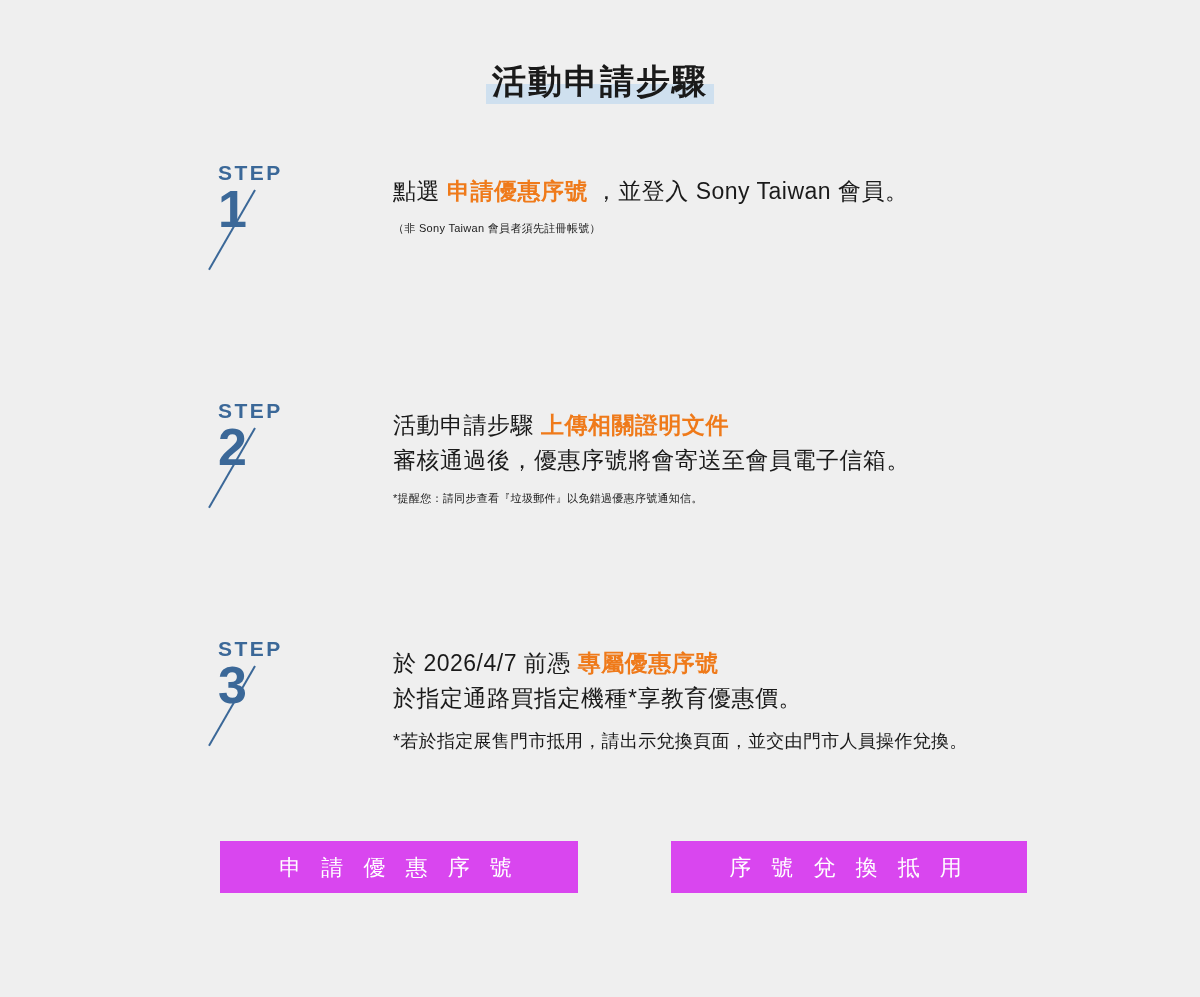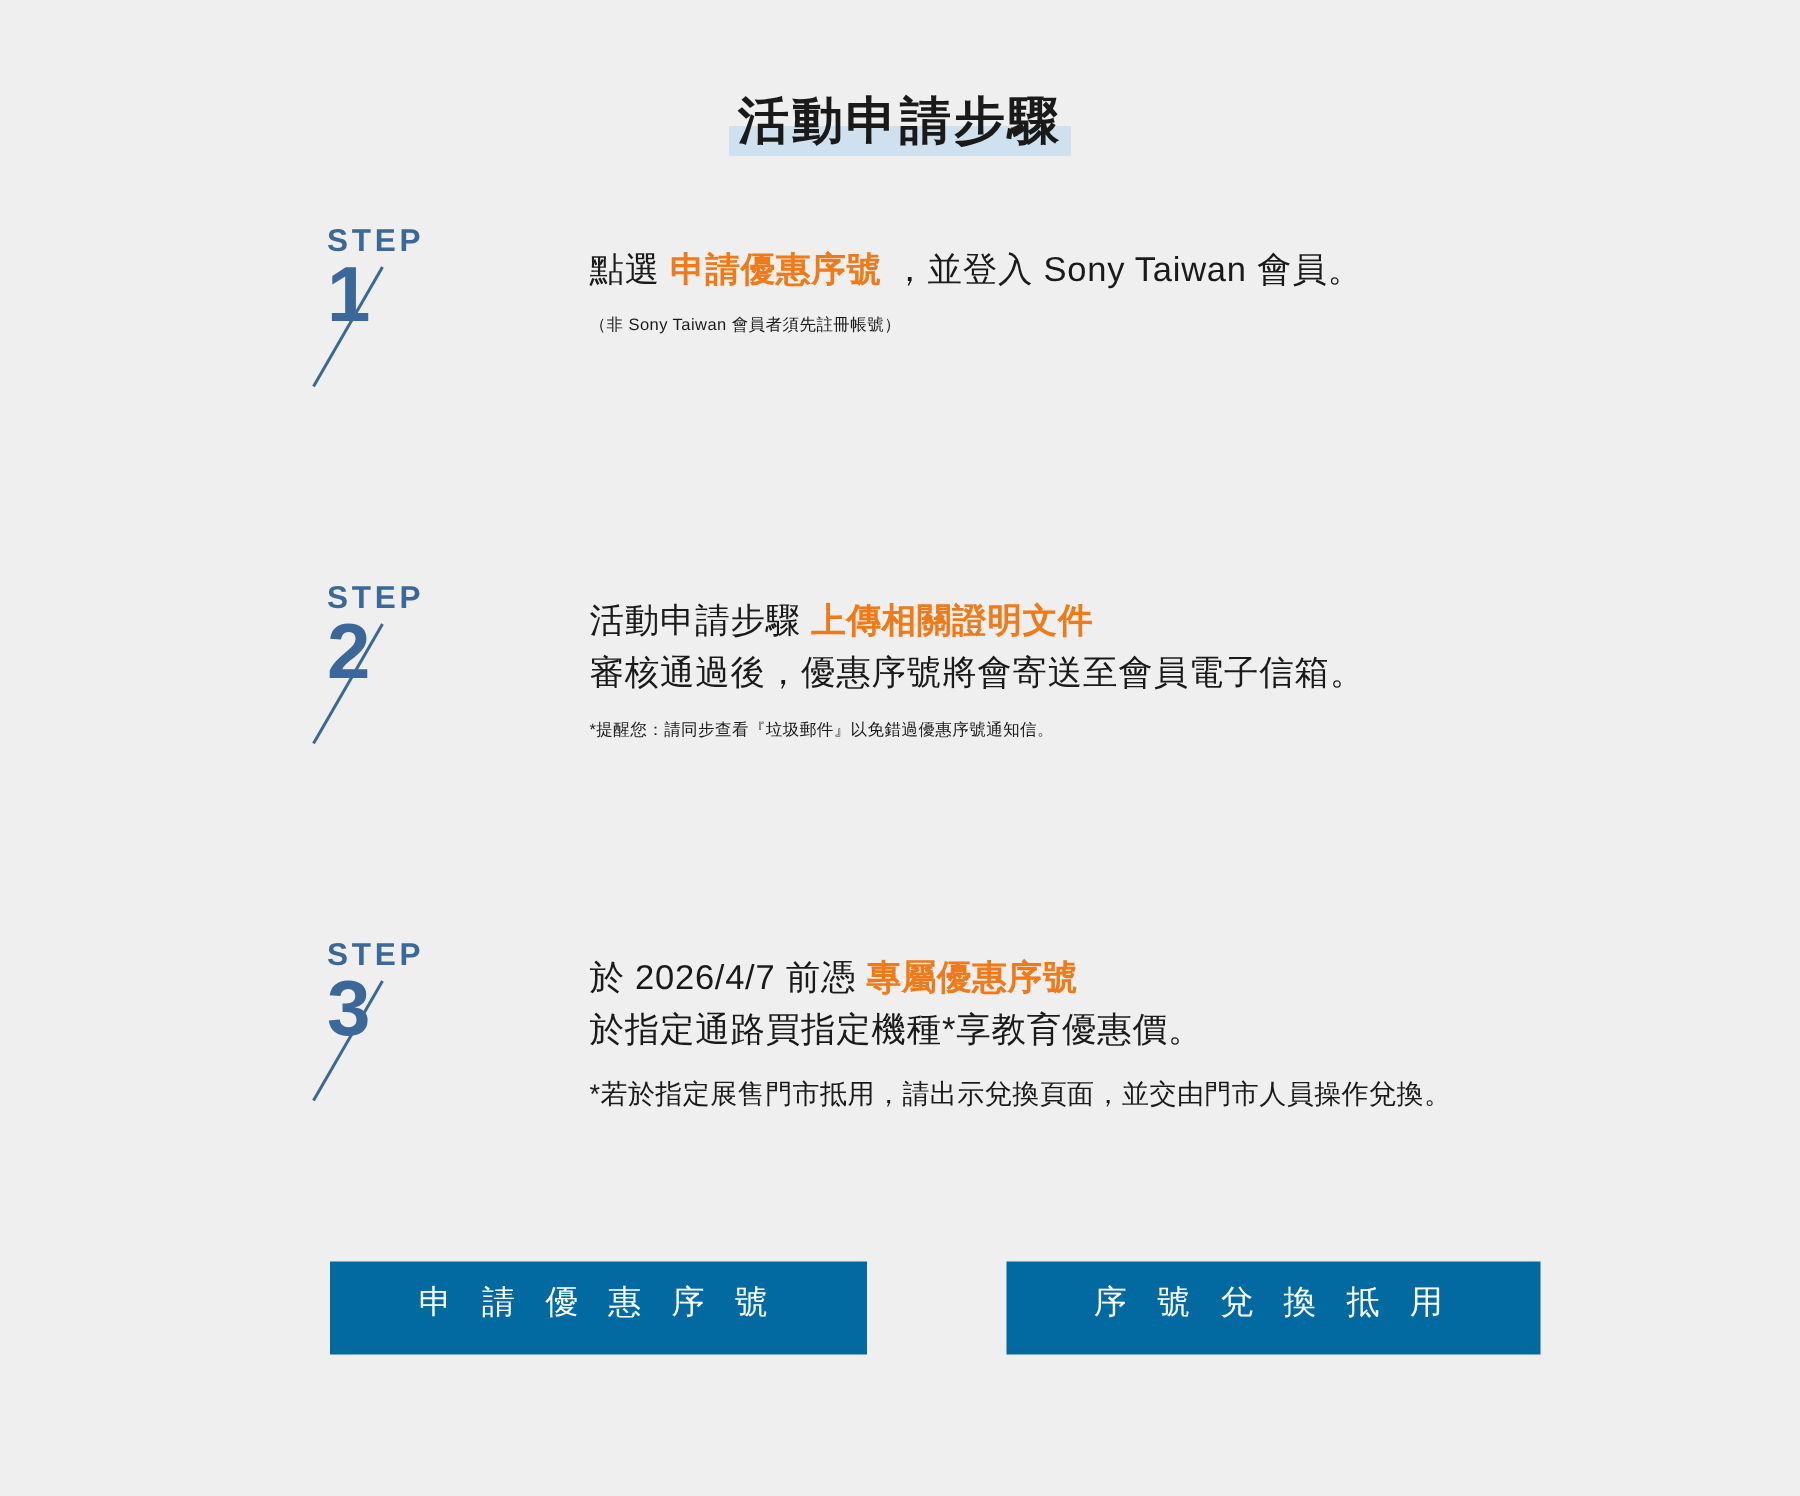--- a/index.html
+++ b/index.html
@@ -41,21 +41,21 @@
     z-index: 0;
   }
   .title .txt {
     position: relative;
     z-index: 1;
   }
 
   
   .steps {
     position: relative;
-    margin-top: 48px;
+    margin-top: 60px;
   }
   .step {
     position: relative;
     height: 238px;
   }
   .step-badge {
     position: absolute;
     left: 218px;
     top: 0;
     width: 150px;
@@ -120,27 +120,27 @@
   
   .btn-row {
     position: absolute;
     left: 0;
     top: 841px;
     width: 100%;
     height: 80px;
   }
   .btn {
     position: absolute;
-    background: #0369a1;
+    background: #d946ef;
     color: #ffffff;
     font-size: 22px;
     letter-spacing: 7px;
     text-align: center;
     line-height: 54px;
-    height: 62px;
+    height: 52px;
     cursor: pointer;
     user-select: none;
   }
   .btn-apply {
     left: 220px;
     width: 358px;
   }
   .btn-redeem {
     left: 671px;
     width: 356px;

